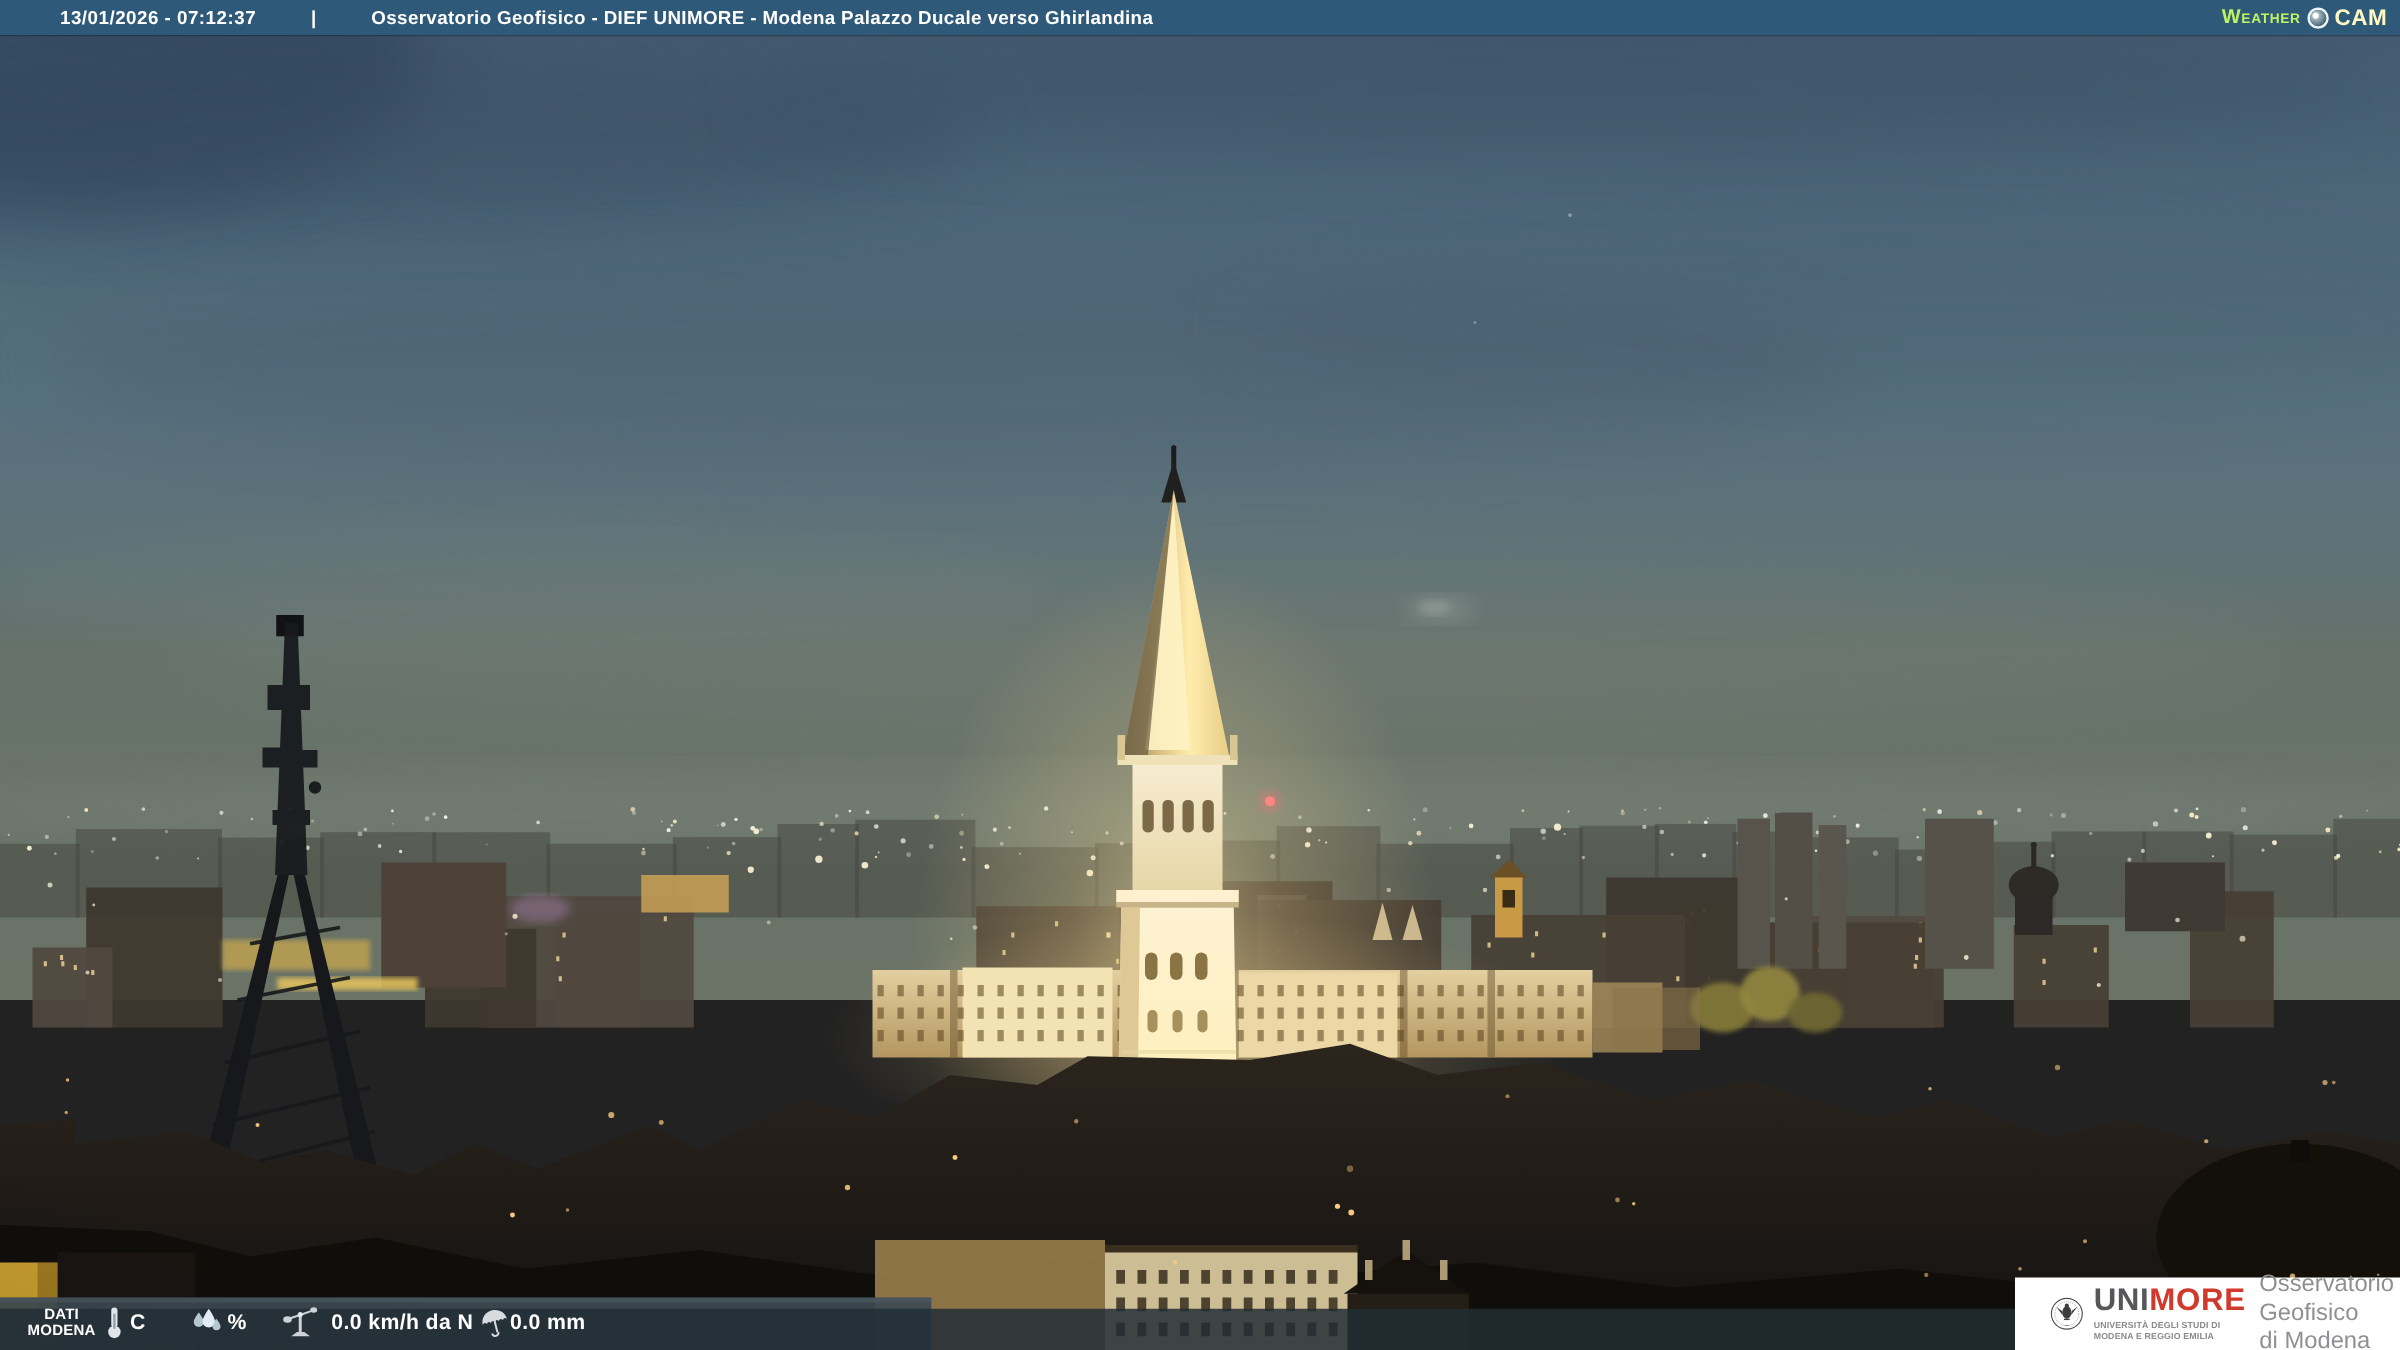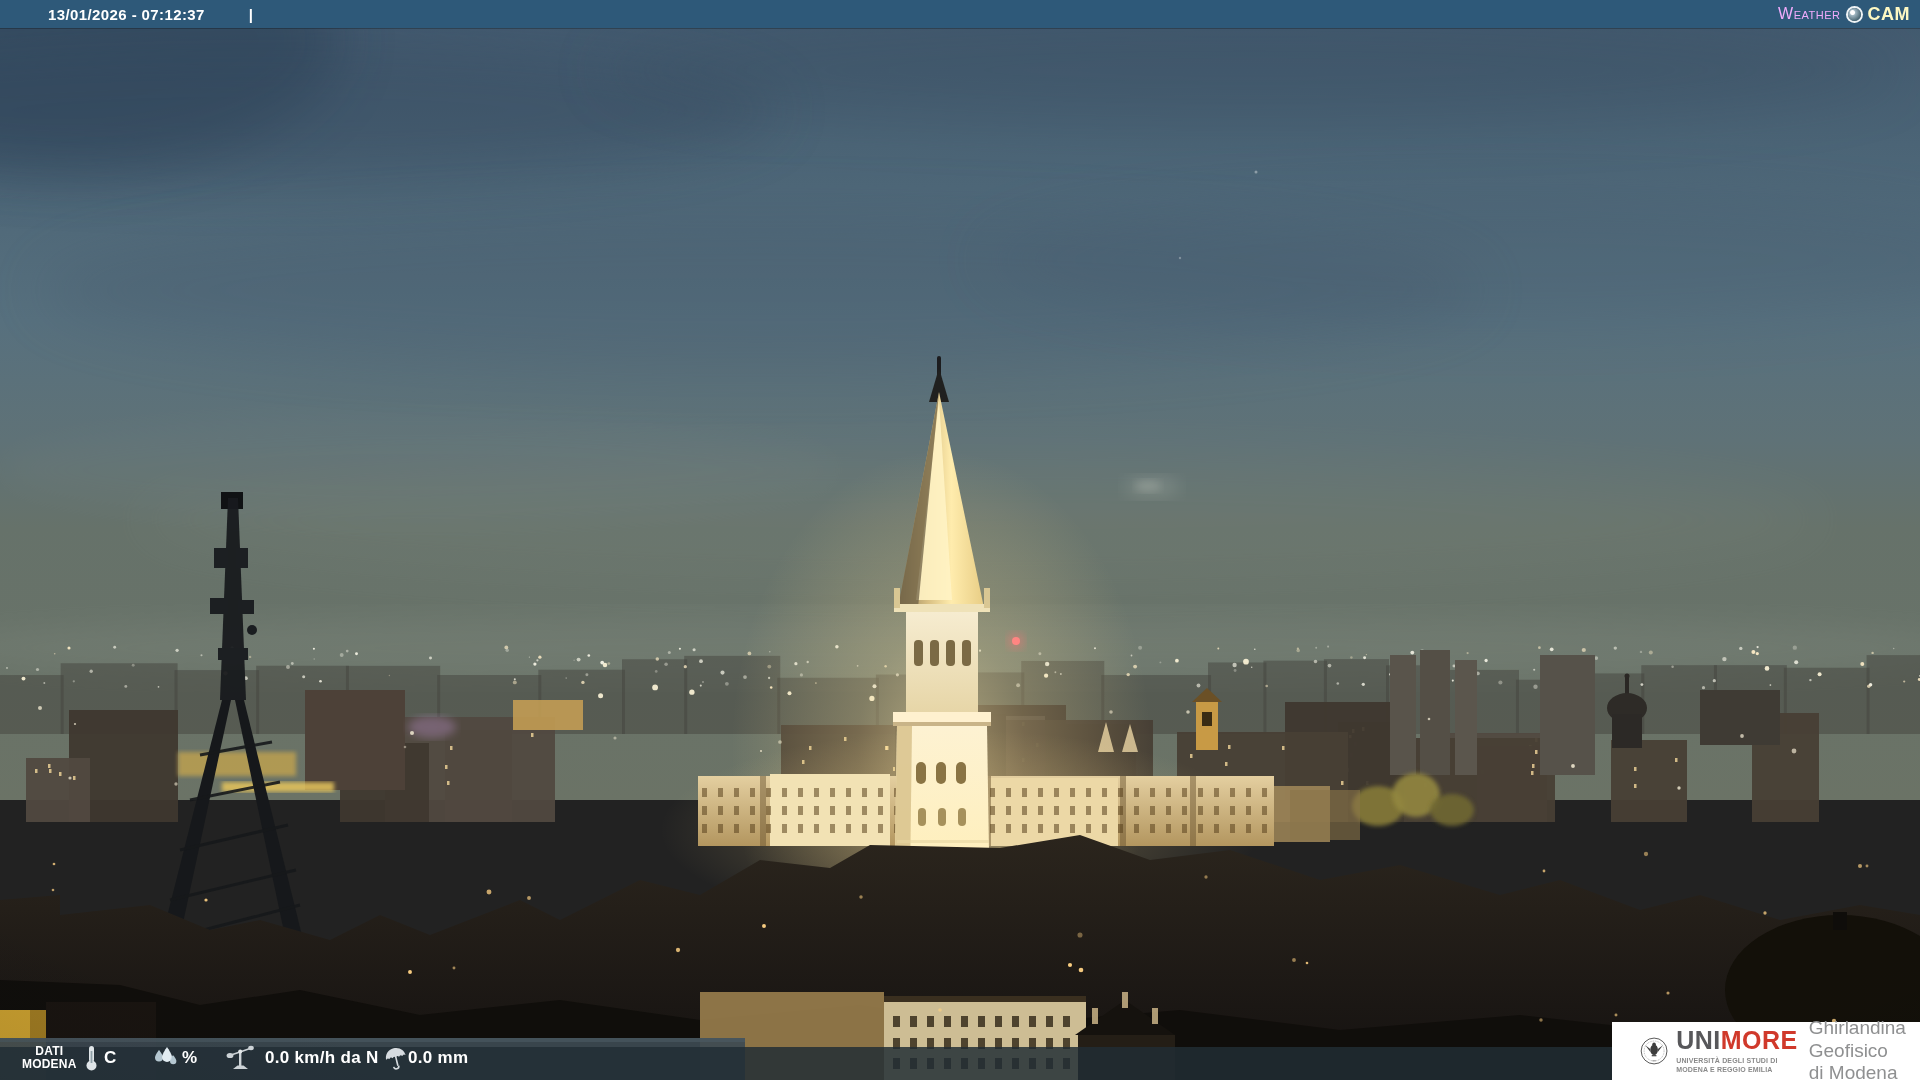--- a/index.html
+++ b/index.html
@@ -10,21 +10,21 @@
   .vignette{position:absolute;inset:0;z-index:3;pointer-events:none;
     background:radial-gradient(ellipse 130% 115% at 52% 40%, rgba(0,0,0,0) 55%, rgba(6,11,20,0.38) 100%);}
   
   .topbar{position:absolute;top:0;left:0;right:0;height:28px;background:#2e5979;
           display:flex;align-items:center;color:#fff;z-index:5;
           box-shadow:0 1px 0 rgba(0,0,0,.25);}
   .datetime{margin-left:48px;font-size:15px;font-weight:bold;letter-spacing:.4px;white-space:pre;}
   .sep{margin:0 44px;font-weight:bold;font-size:15px;}
   .camtitle{font-size:15px;font-weight:bold;letter-spacing:.3px;}
   .wcam{margin-left:auto;margin-right:10px;display:flex;align-items:center;gap:4px;}
-  .wcam-weather{font-variant:small-caps;font-size:16px;font-weight:400;letter-spacing:.5px;color:#f0abfc;text-align:right;}
+  .wcam-weather{font-variant:small-caps;font-size:16px;font-weight:700;letter-spacing:.5px;color:#bef264;text-align:right;}
   .lens{width:13px;height:13px;border-radius:50%;display:inline-block;
         background:radial-gradient(circle at 35% 35%, #ffffff 0 2px, #9fb5c0 3px, #4e6a76 70%);
         box-shadow:0 0 0 2px #eef3f5;margin:0 3px;}
   .wcam-cam{font-size:18px;font-weight:bold;letter-spacing:.5px;color:#fef9c3;}
   
   .botbar{position:absolute;left:0;bottom:0;width:100%;height:33px;
           background:rgba(33,45,53,.84);color:#fff;z-index:6;}
   .wx{position:absolute;top:0;height:22px;display:flex;align-items:center;}
   .dati{left:22px;font-size:12px;font-weight:bold;line-height:1.08;text-align:center;letter-spacing:.2px;}
   .wx-val{font-size:17px;font-weight:bold;letter-spacing:.3px;}
@@ -712,20 +712,21 @@
         <circle cx="489" cy="892" r="2.46" fill="#ffd284" opacity="0.75"></circle>
         <circle cx="764" cy="926" r="1.97" fill="#ffd284" opacity="0.96"></circle>
       </g>
   </svg>
 
   <div class="vignette"></div>
 
   <div class="topbar">
     <span class="datetime">13/01/2026 - 07:12:37</span>
     <span class="sep">|</span>
+    <span class="camtitle">Osservatorio Geofisico - DIEF UNIMORE - Modena Palazzo Ducale verso Ghirlandina</span>
     <span class="wcam">
       <span class="wcam-weather">Weather</span>
       <span class="lens"></span>
       <span class="wcam-cam">CAM</span>
     </span>
   </div>
 
   <div class="botbar">
     <span class="wx dati">
       <span><span>DATI</span><br>
@@ -783,17 +784,17 @@
       <rect x="21" y="40" width="6" height="1.4" fill="#8a8a8a"></rect>
     </svg>
     <div class="uniblock">
       <div class="unimark"><span>UNI</span><span class="more">MORE</span></div>
       <div class="unisub">
         <span>UNIVERSITÀ DEGLI STUDI DI</span><br>
         <span>MODENA E REGGIO EMILIA</span>
       </div>
     </div>
     <div class="orgtext">
-      <span>Ghirlandina Geofisico</span><br>
+      <span>Osservatorio Geofisico</span><br>
       <span>di Modena</span>
     </div>
   </div>
 </div>
 
 </body></html>

